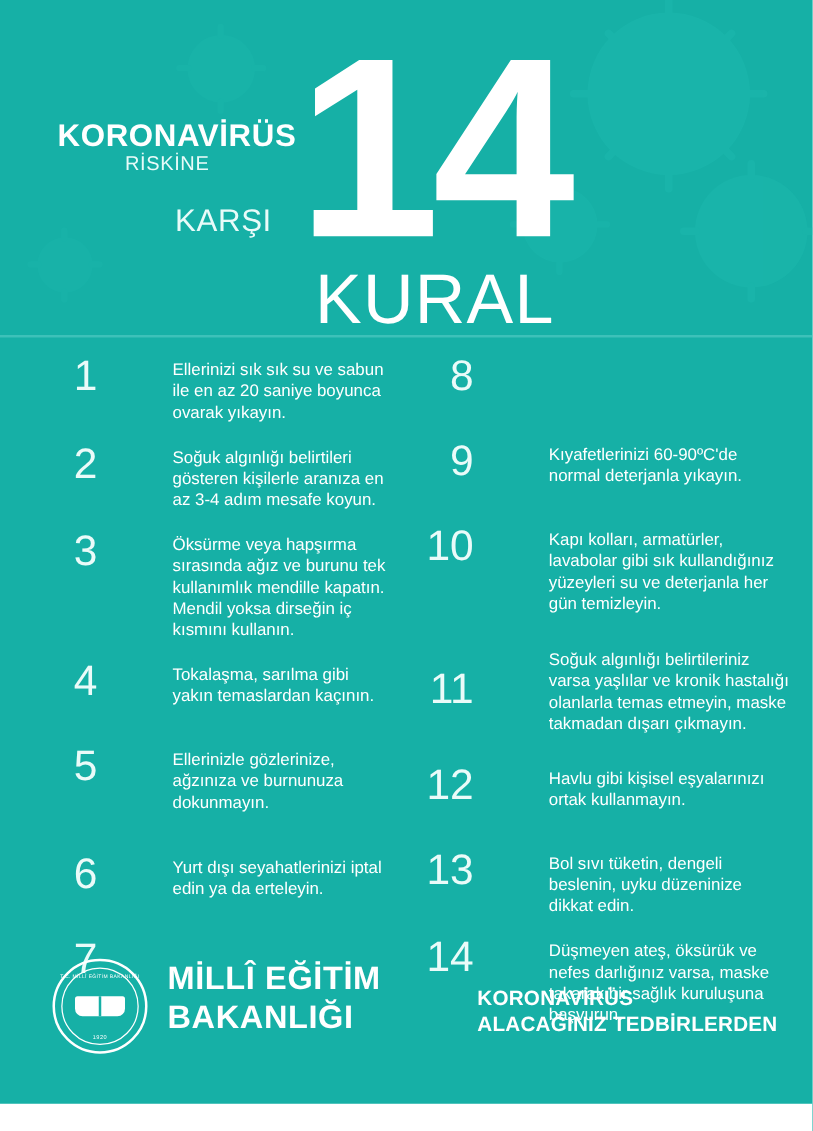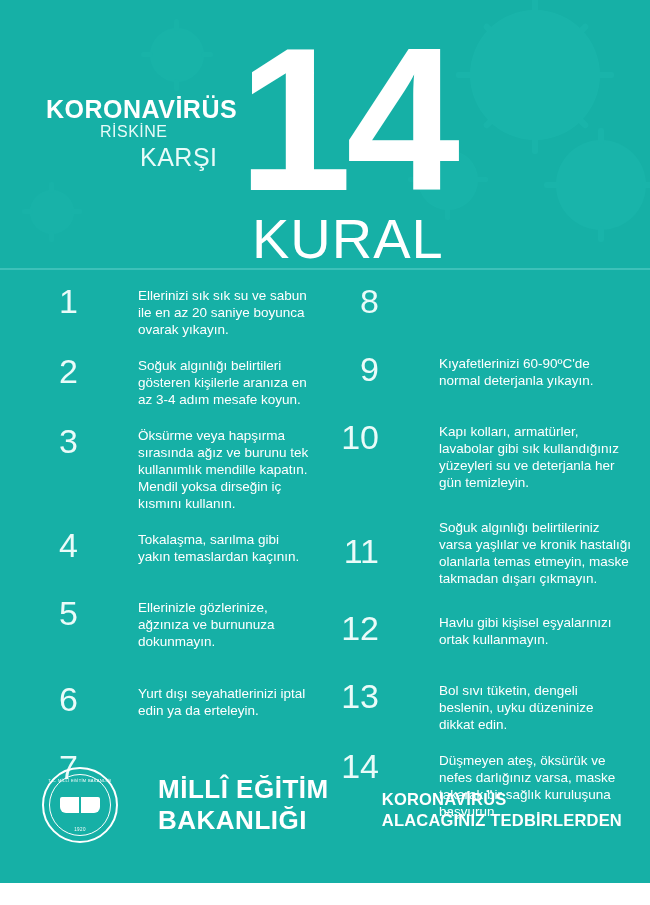--- a/index.html
+++ b/index.html
@@ -64,20 +64,21 @@
     color: #e8fbf9;
     padding-left: 54px;
   }
   .t-karsi {
     font-size: 25px;
     font-weight: normal;
     letter-spacing: 0.5px;
     line-height: 1.25;
     color: #e8fbf9;
     padding-left: 94px;
+    margin-top: 20px;
   }
   .big-number {
     position: absolute;
     left: 238px;
     top: 16px;
     font-size: 205px;
     line-height: 205px;
     font-weight: bold;
     color: #ffffff;
     letter-spacing: -6px;
@@ -145,22 +146,20 @@
     left: 0;
     bottom: 28px;
     width: 650px;
     height: 110px;
   }
   .logo-area {
     position: absolute;
     left: 42px;
     top: 0;
     display: flex;
-    align-items: center;
-    gap: 24px;
   }
   .logo-emblem {
     width: 72px;
     height: 72px;
     border-radius: 50%;
     border: 2px solid #ffffff;
     position: relative;
     flex: 0 0 72px;
   }
   .logo-emblem .ring {

